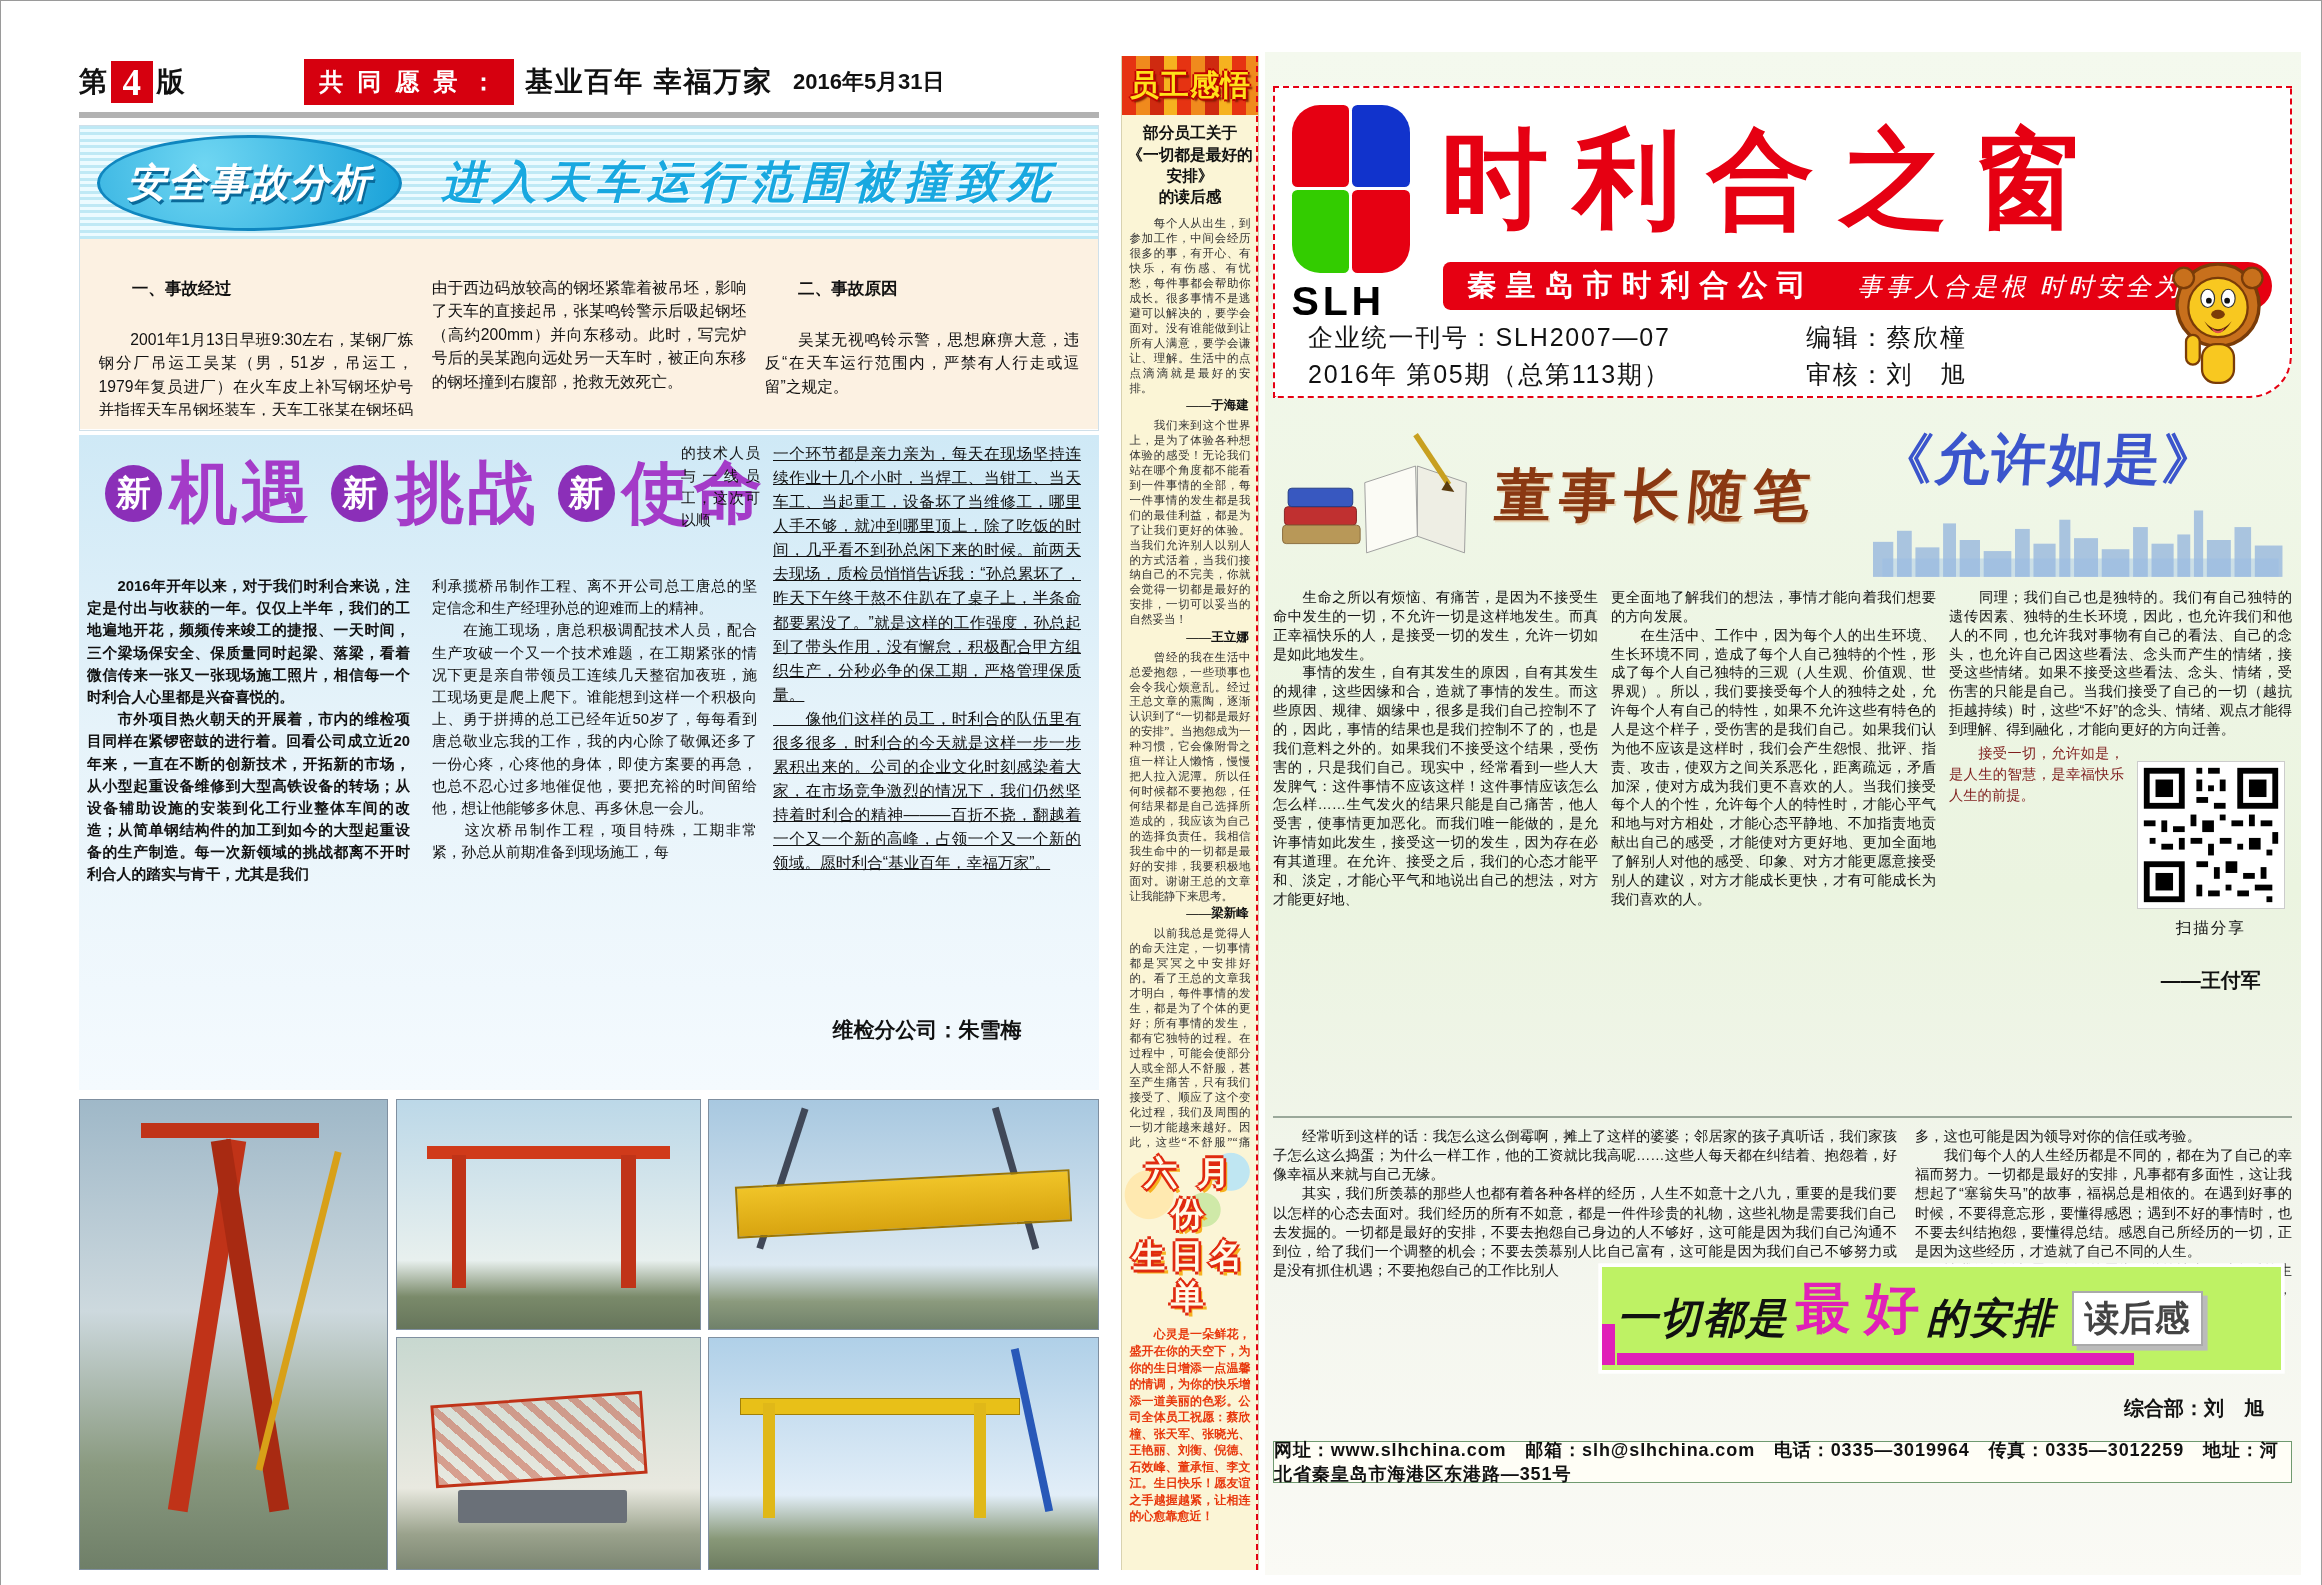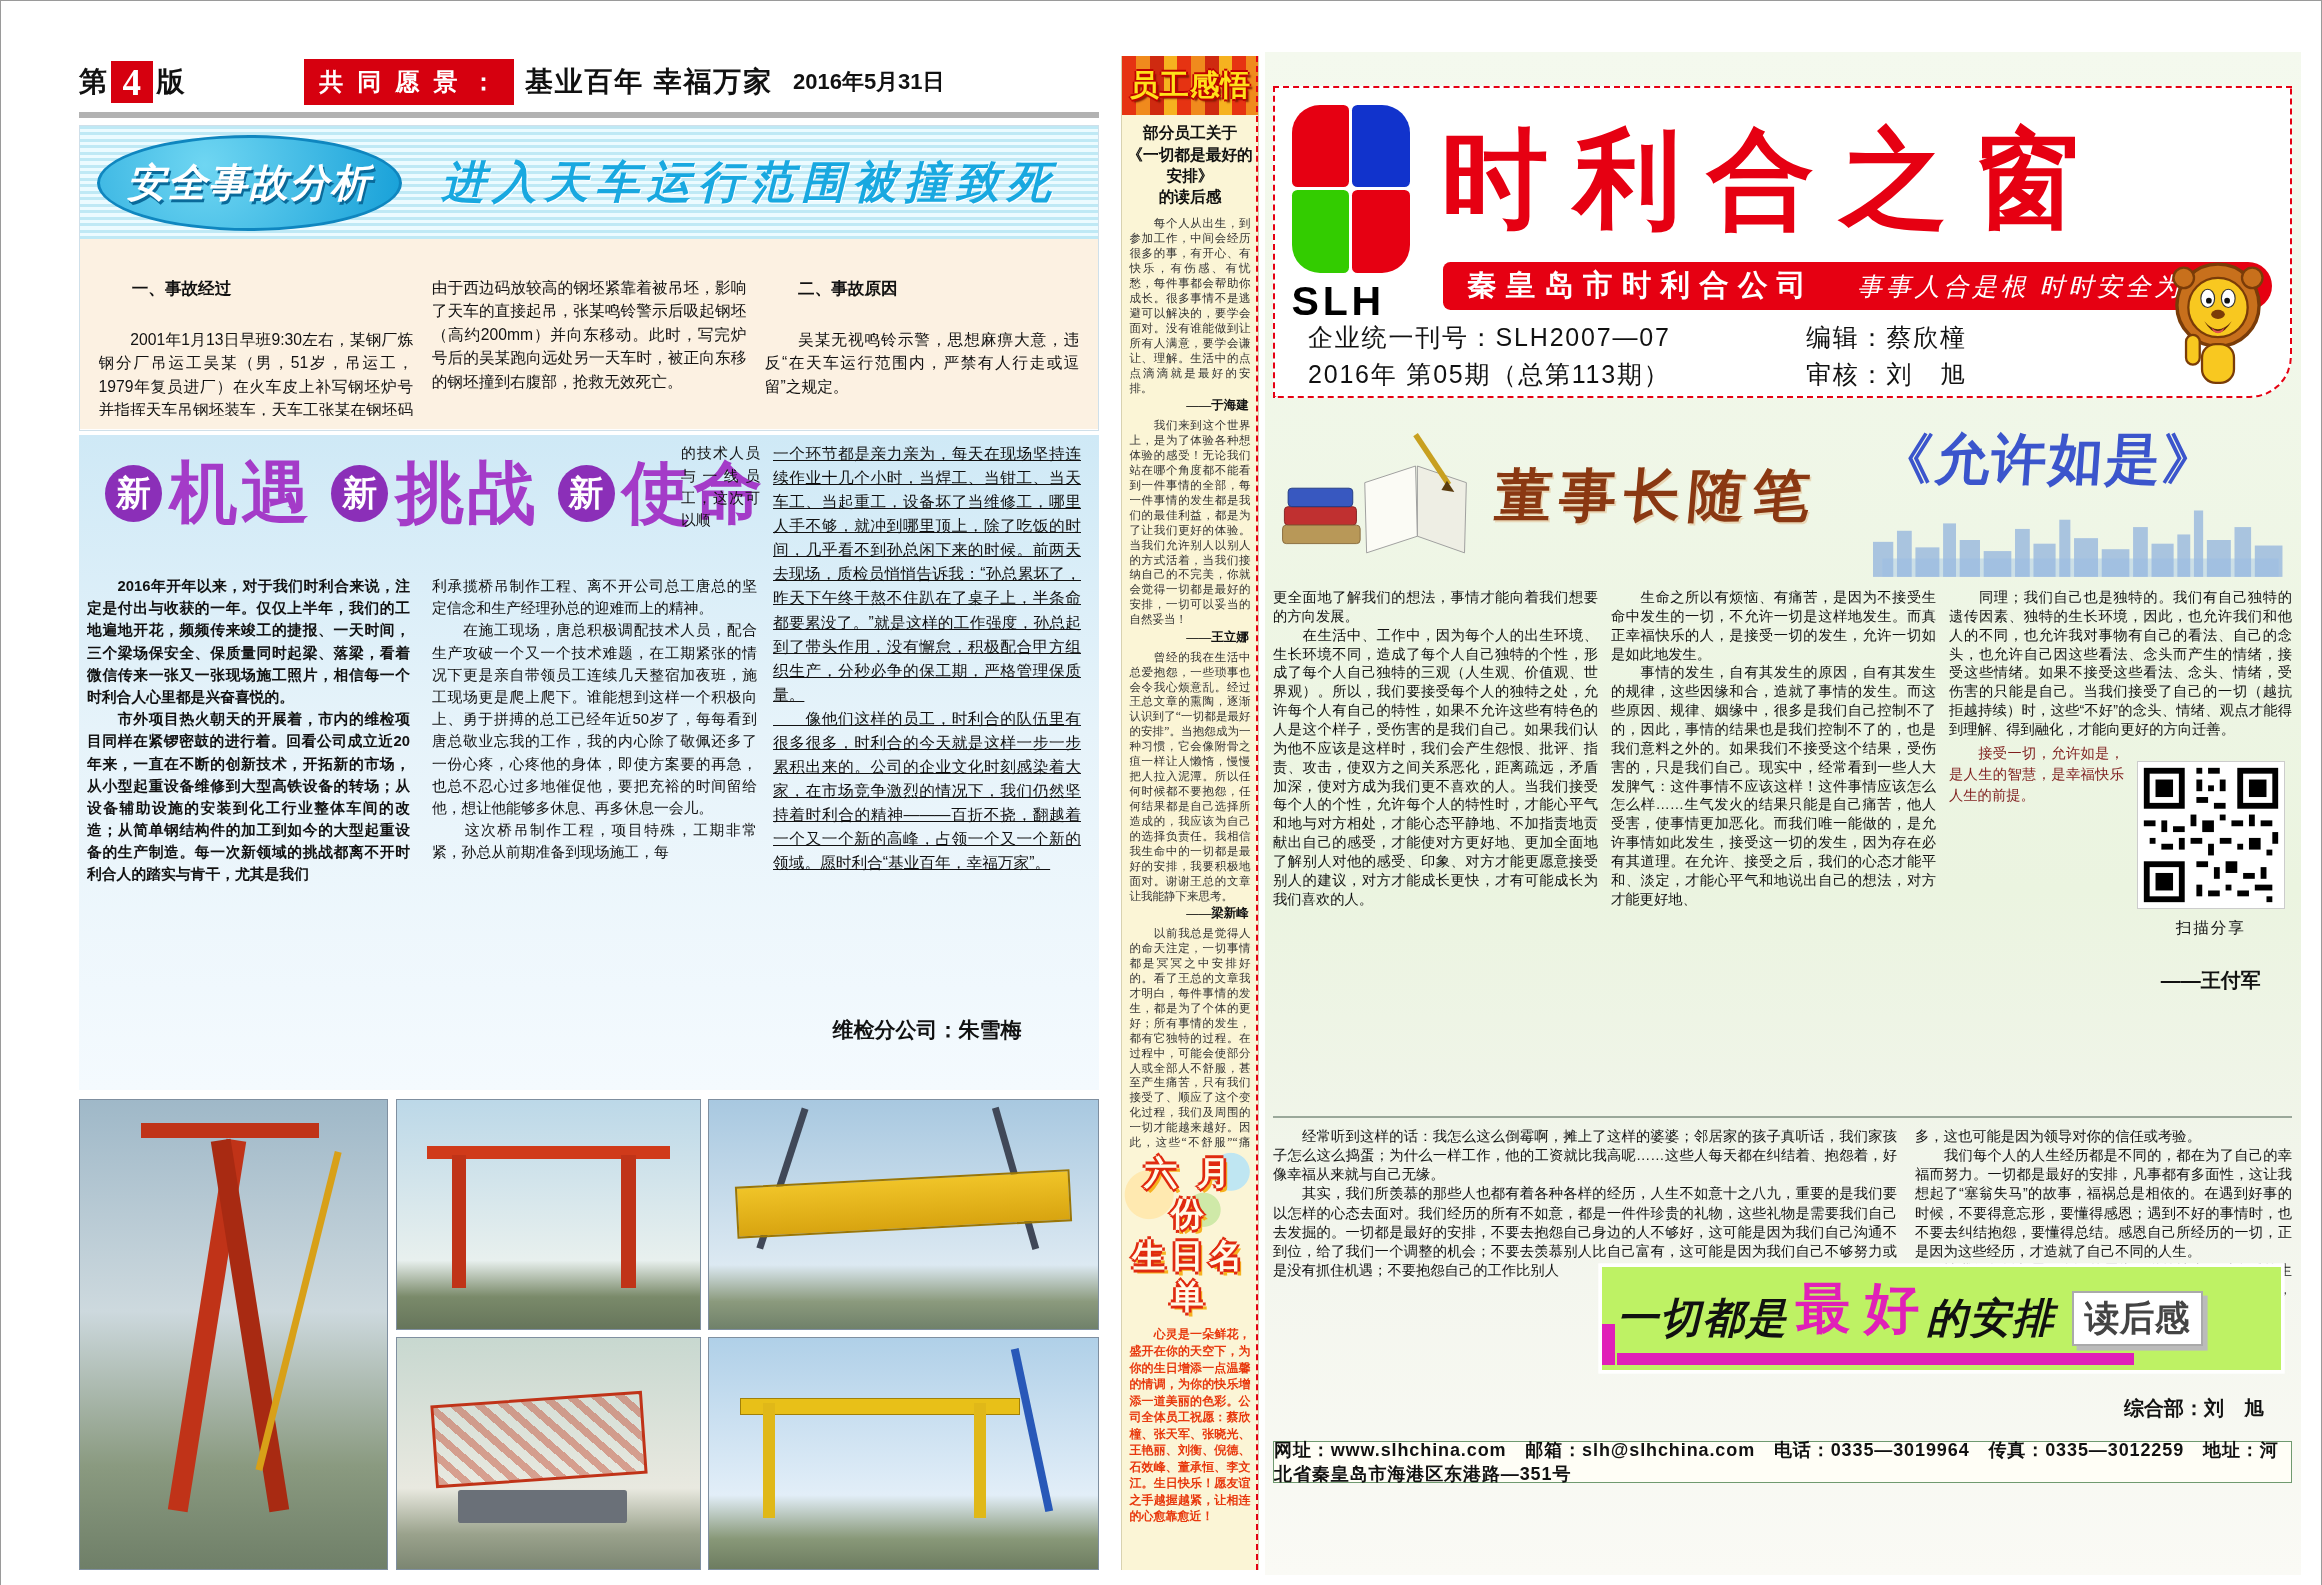--- a/index.html
+++ b/index.html
@@ -317,24 +317,24 @@
         <rect x="392" y="26" width="18" height="54"></rect>
           <rect x="414" y="46" width="30" height="34"></rect>
       </g>
       <g fill="#8ab4e8" opacity="0.4">
         <rect x="10" y="60" width="430" height="20"></rect>
       </g>
     </svg>
   </div>
 
   <div class="essay-cols">
+    <div class="ecol">　　生命之所以有烦恼、有痛苦，是因为不接受生命中发生的一切，不允许一切是这样地发生。而真正幸福快乐的人，是接受一切的发生，允许一切如是如此地发生。
+　　事情的发生，自有其发生的原因，自有其发生的规律，这些因缘和合，造就了事情的发生。而这些原因、规律、姻缘中，很多是我们自己控制不了的，因此，事情的结果也是我们控制不了的，也是我们意料之外的。如果我们不接受这个结果，受伤害的，只是我们自己。现实中，经常看到一些人大发脾气：这件事情不应该这样！这件事情应该怎么怎么样……生气发火的结果只能是自己痛苦，他人受害，使事情更加恶化。而我们唯一能做的，是允许事情如此发生，接受这一切的发生，因为存在必有其道理。在允许、接受之后，我们的心态才能平和、淡定，才能心平气和地说出自己的想法，对方才能更好地、</div>
     <div class="ecol">更全面地了解我们的想法，事情才能向着我们想要的方向发展。
 　　在生活中、工作中，因为每个人的出生环境、生长环境不同，造成了每个人自己独特的个性，形成了每个人自己独特的三观（人生观、价值观、世界观）。所以，我们要接受每个人的独特之处，允许每个人有自己的特性，如果不允许这些有特色的人是这个样子，受伤害的是我们自己。如果我们认为他不应该是这样时，我们会产生怨恨、批评、指责、攻击，使双方之间关系恶化，距离疏远，矛盾加深，使对方成为我们更不喜欢的人。当我们接受每个人的个性，允许每个人的特性时，才能心平气和地与对方相处，才能心态平静地、不加指责地贡献出自己的感受，才能使对方更好地、更加全面地了解别人对他的感受、印象、对方才能更愿意接受别人的建议，对方才能成长更快，才有可能成长为我们喜欢的人。</div>
-    <div class="ecol">　　生命之所以有烦恼、有痛苦，是因为不接受生命中发生的一切，不允许一切是这样地发生。而真正幸福快乐的人，是接受一切的发生，允许一切如是如此地发生。
-　　事情的发生，自有其发生的原因，自有其发生的规律，这些因缘和合，造就了事情的发生。而这些原因、规律、姻缘中，很多是我们自己控制不了的，因此，事情的结果也是我们控制不了的，也是我们意料之外的。如果我们不接受这个结果，受伤害的，只是我们自己。现实中，经常看到一些人大发脾气：这件事情不应该这样！这件事情应该怎么怎么样……生气发火的结果只能是自己痛苦，他人受害，使事情更加恶化。而我们唯一能做的，是允许事情如此发生，接受这一切的发生，因为存在必有其道理。在允许、接受之后，我们的心态才能平和、淡定，才能心平气和地说出自己的想法，对方才能更好地、</div>
     <div class="ecol ecol3">
       <div style="white-space:pre-line;">　　同理；我们自己也是独特的。我们有自己独特的遗传因素、独特的生长环境，因此，也允许我们和他人的不同，也允许我对事物有自己的看法、自己的念头，也允许自己因这些看法、念头而产生的情绪，接受这些情绪。如果不接受这些看法、念头、情绪，受伤害的只能是自己。当我们接受了自己的一切（越抗拒越持续）时，这些“不好”的念头、情绪、观点才能得到理解、得到融化，才能向更好的方向迁善。</div>
       <div class="ecol3-bottom">
         <div class="closing">　　接受一切，允许如是，是人生的智慧，是幸福快乐人生的前提。</div>
         <div class="qrblock">
           <svg viewBox="0 0 25 25">
             <rect x="0" y="0" width="25" height="25" fill="#fff"></rect>
             <g fill="#000">
               <rect x="1" y="1" width="7" height="7"></rect>
                 <rect x="17" y="1" width="7" height="7"></rect>

